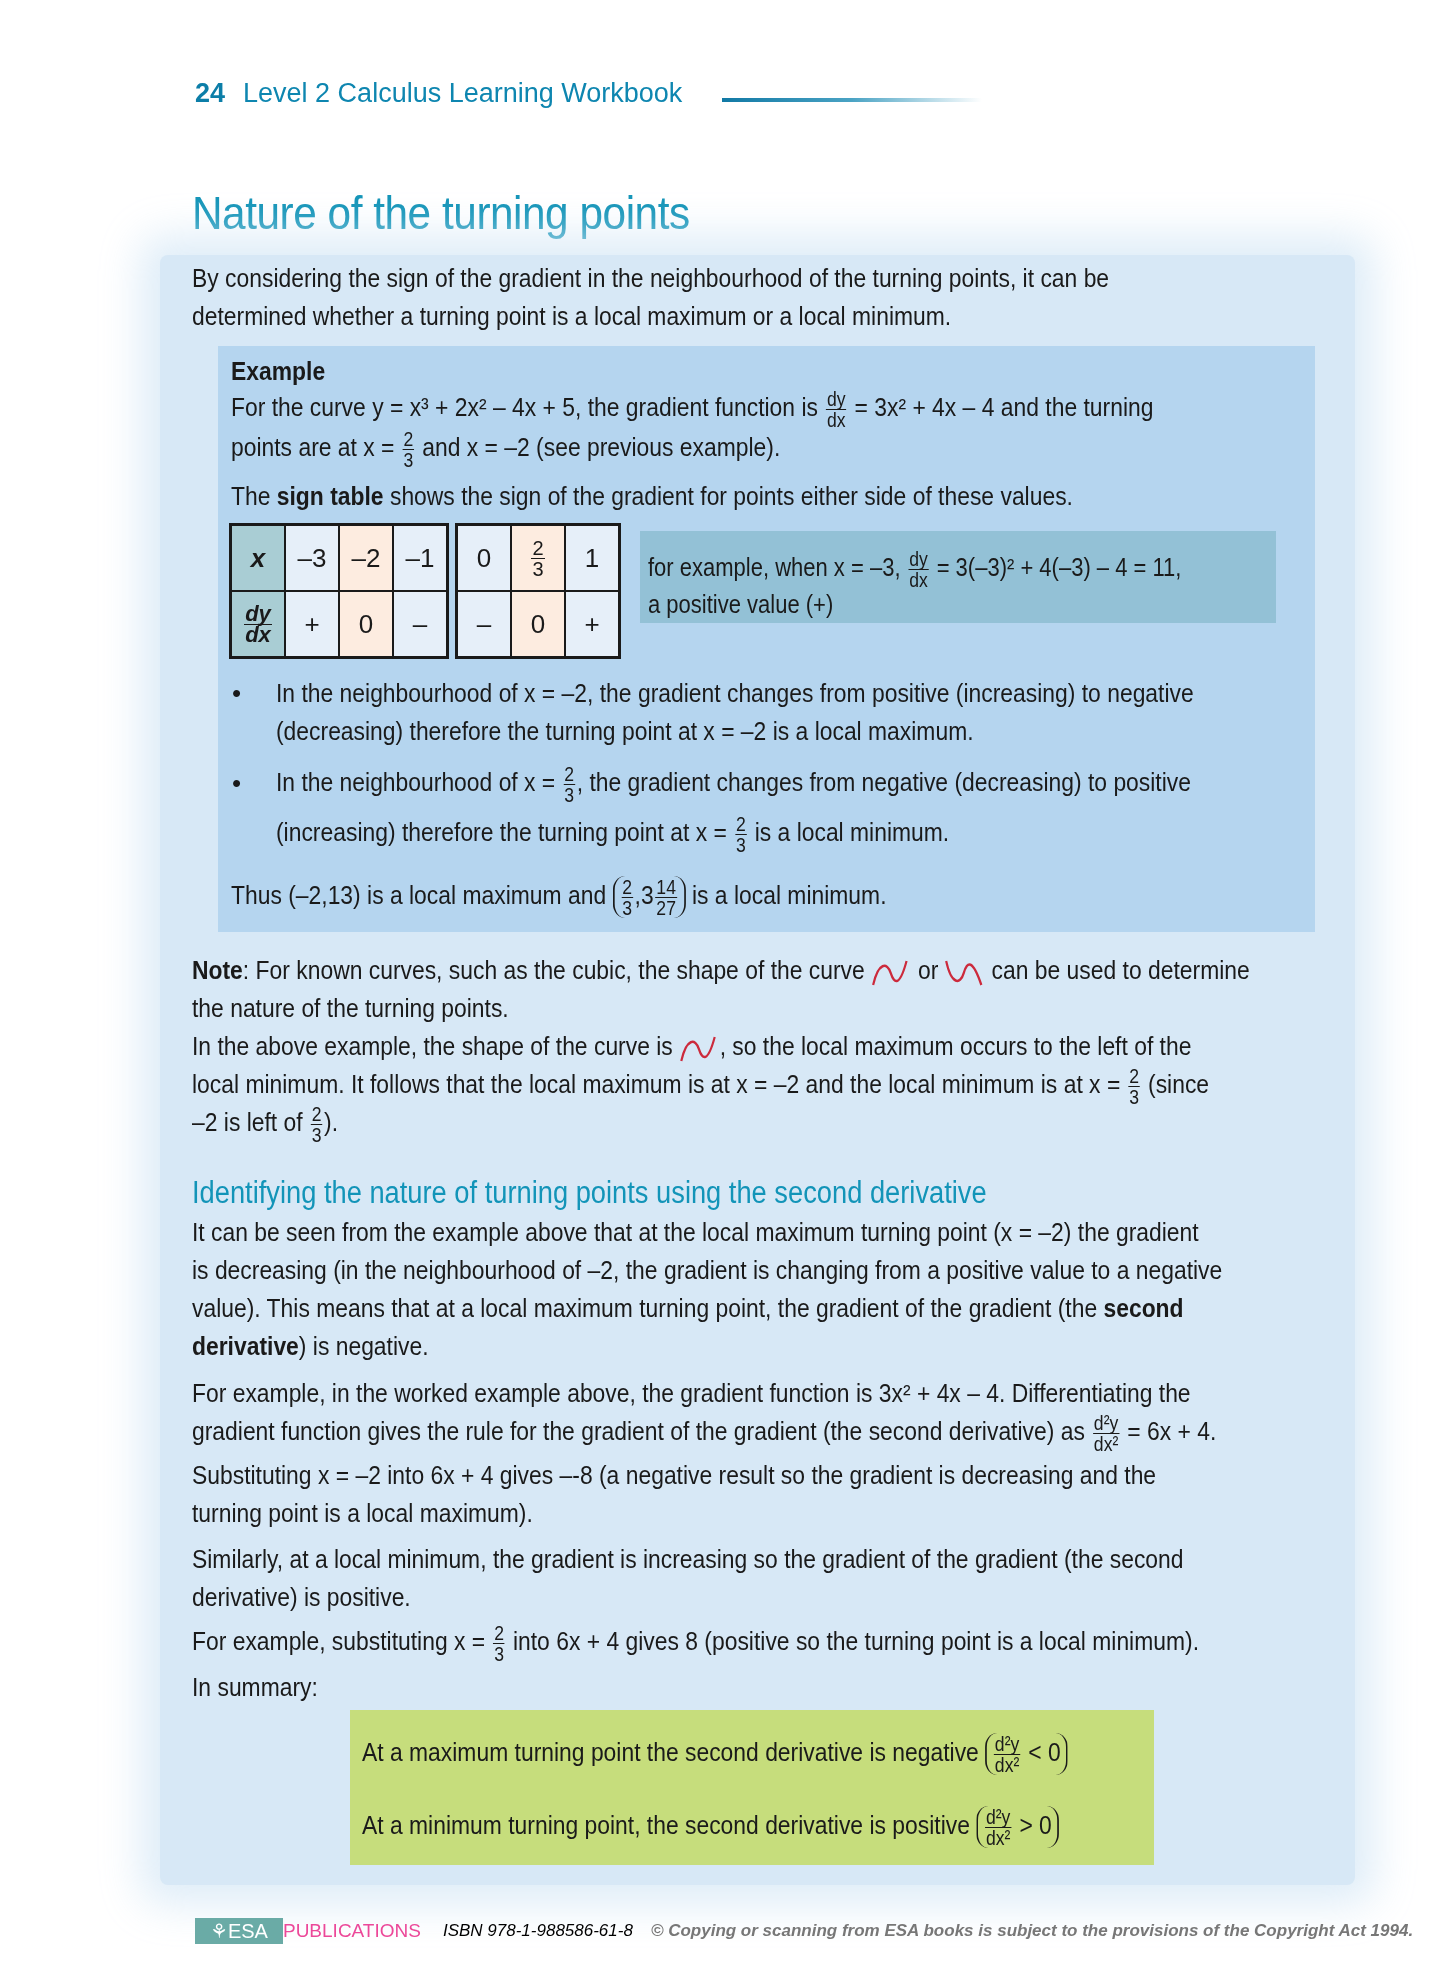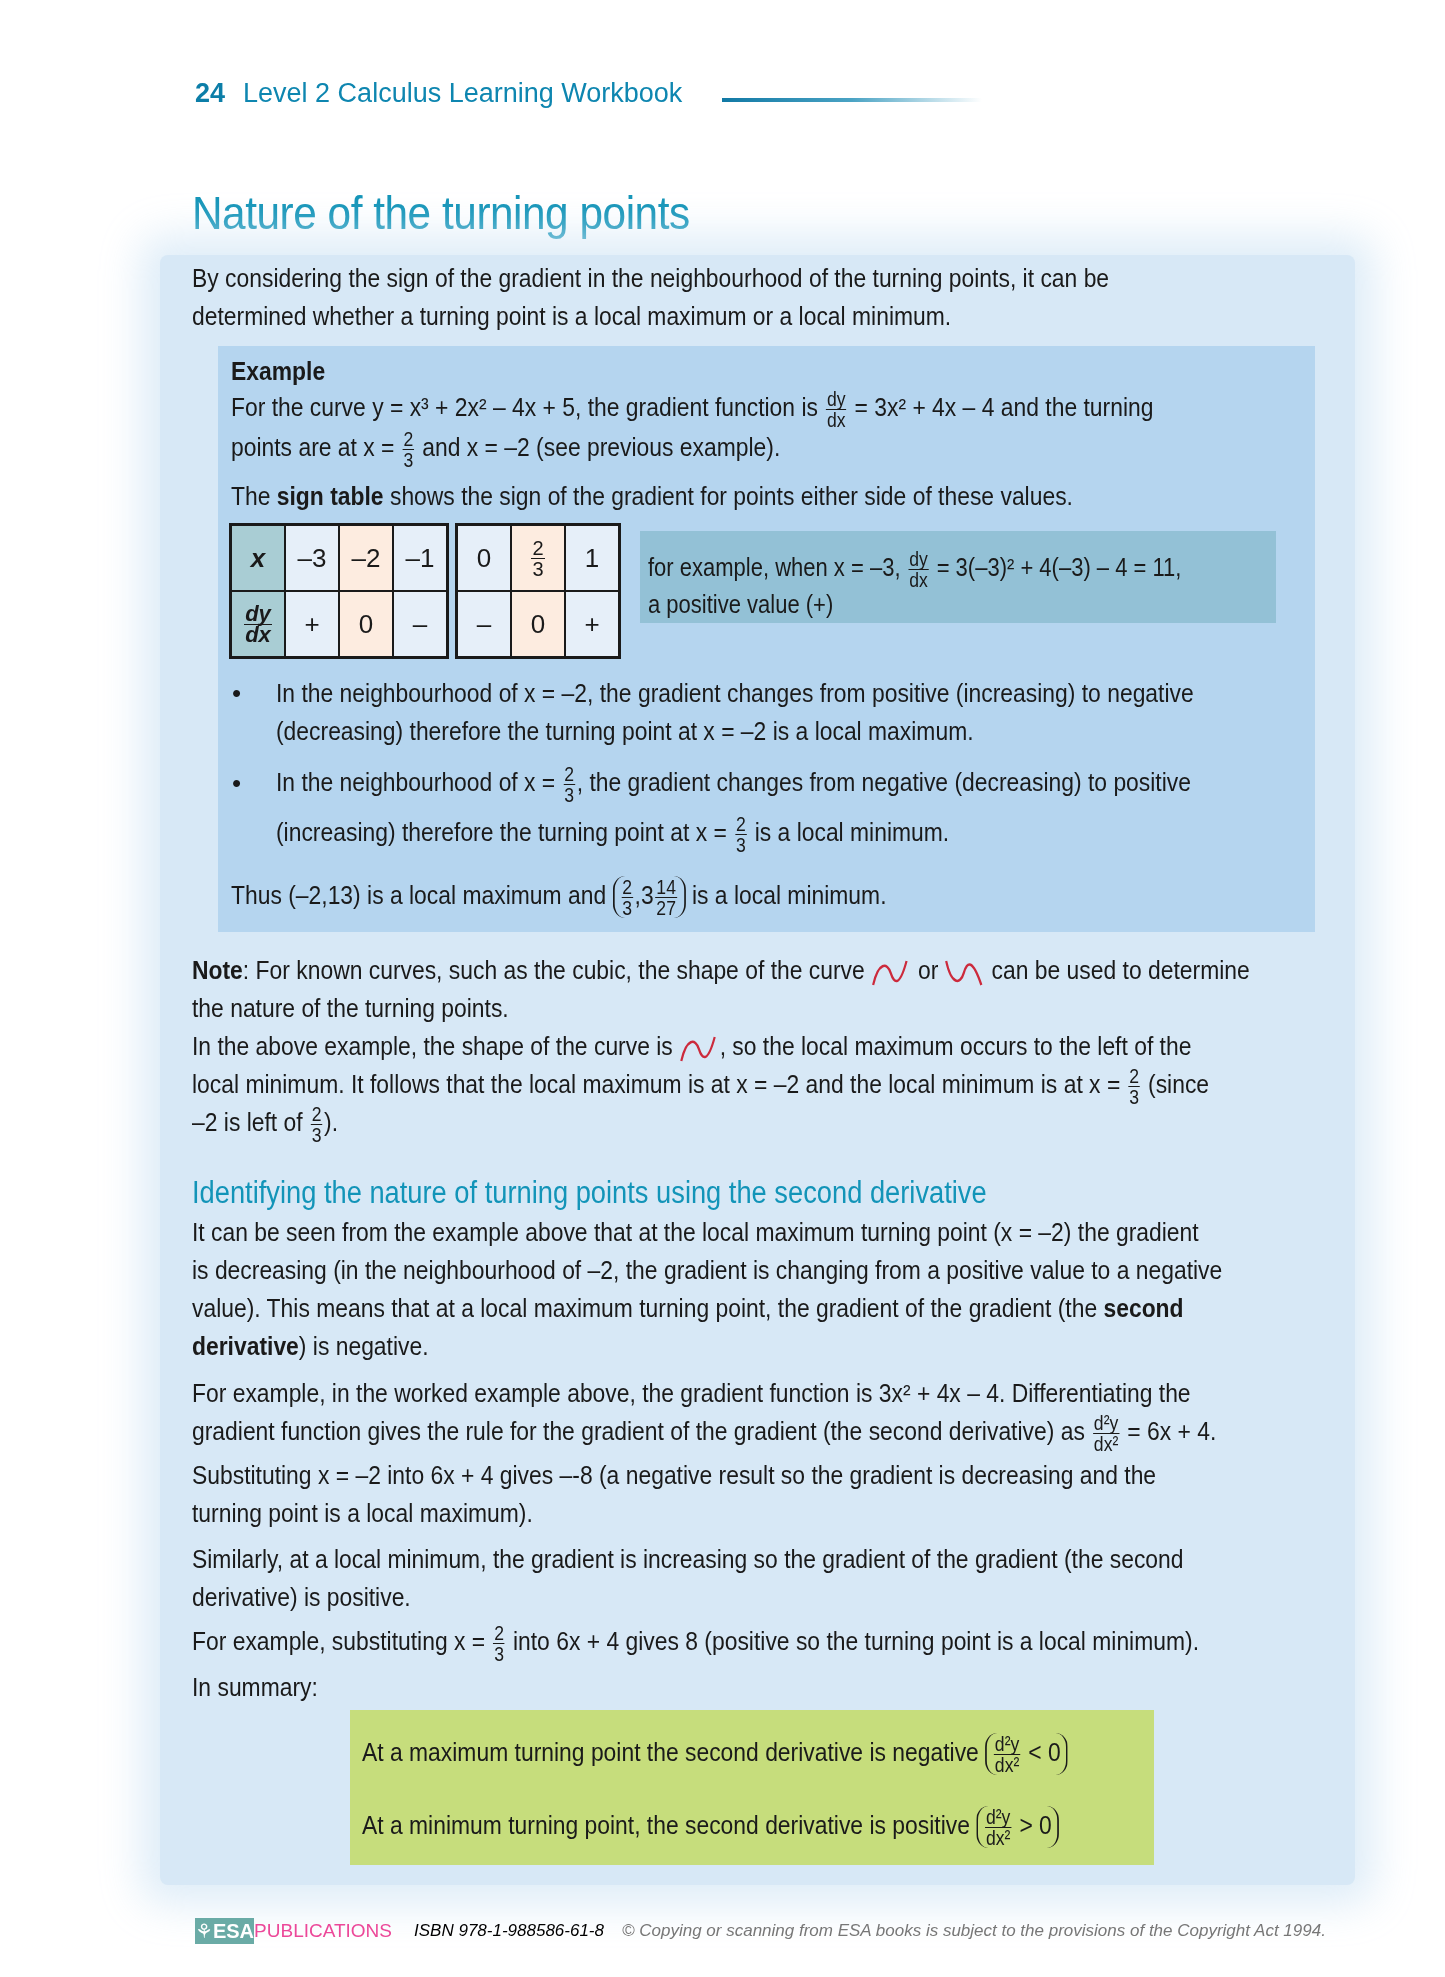--- a/index.html
+++ b/index.html
@@ -26,24 +26,24 @@
   .tbl td.hl{background:#fdece0;}
   .tbl td.hd{background:#a9cdd4;font-weight:bold;font-style:italic;}
   .callout{position:absolute;left:640px;top:531px;width:636px;height:92px;background:#93c1d6;}
   .summary{position:absolute;left:350px;top:1710px;width:804px;height:155px;background:#c6dd7c;}
   .subhead{position:absolute;left:192px;top:1175px;font-size:31px;color:#1294b8;
     transform:scaleX(0.88);transform-origin:left;white-space:nowrap;}
   .paren{display:inline-block;vertical-align:middle;border:2px solid #1a1a1a;border-top:none;border-bottom:none;
     border-radius:14px;padding:0 6px;}
   .curve{display:inline-block;vertical-align:middle;width:46px;height:30px;}
   .footer{position:absolute;left:195px;top:1918px;font-size:17px;white-space:nowrap;}
-  .logo{display:inline-block;background:#6aaba6;color:#fff;font-weight:bold;font-size:20px;padding:1px 0;vertical-align:middle;text-align:right;}
+  .logo{display:inline-block;background:#6aaba6;color:#fff;font-weight:normal;font-size:20px;padding:1px 15px;vertical-align:middle;text-align:right;}
   .pub{color:#ec4899;font-size:19px;vertical-align:middle;margin-right:22px;text-align:center;}
   .isbn{color:#000000;font-style:italic;margin-right:18px;vertical-align:middle;}
-  .copy{color:#777;font-style:italic;vertical-align:middle;}
+  .copy{color:#777;font-style:italic;vertical-align:middle;font-weight:bold;}
   .bullet{position:absolute;left:232px;font-size:26px;}
 </style>
 </head>
 <body>
 
 <div class="hdr">
   <span class="pg">24</span><span>Level 2 Calculus Learning Workbook</span>
 </div>
 <div class="hdr-line"></div>
 

